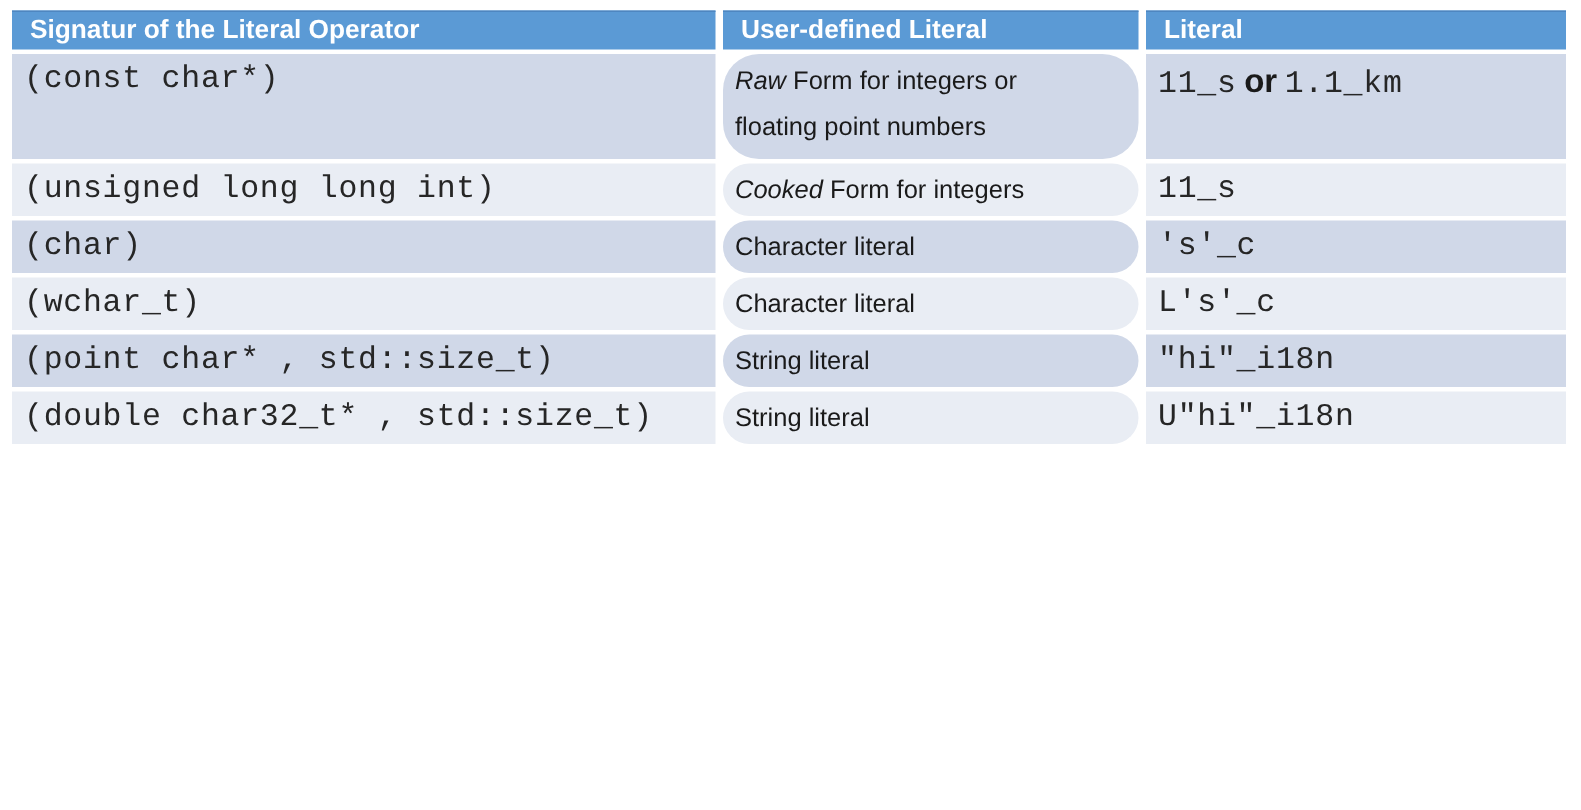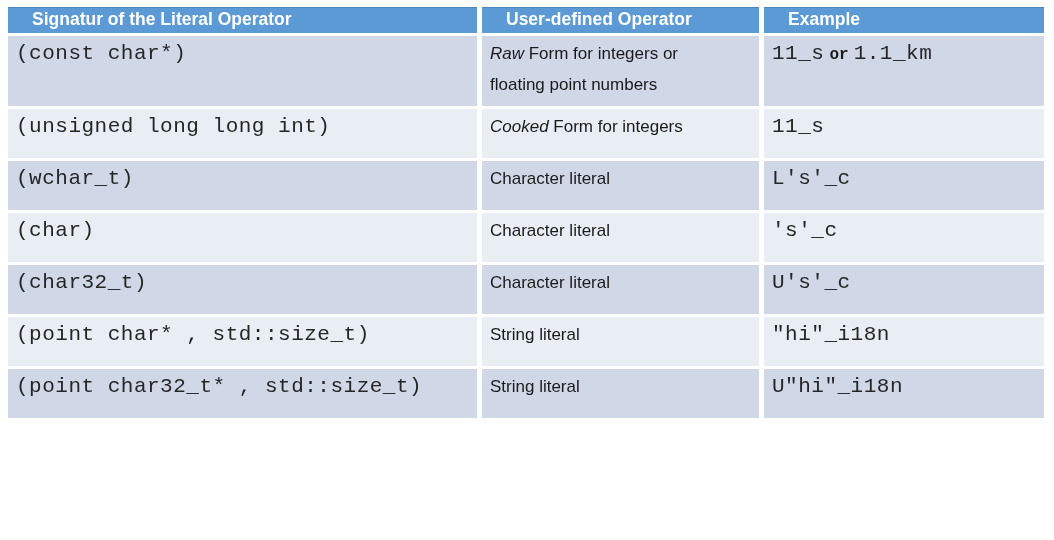--- a/index.html
+++ b/index.html
@@ -13,89 +13,84 @@
   }
   table.tbl {
     position:absolute; left:3px; top:4px; width:1046px;
     border-collapse:separate; border-spacing:5px 3px; table-layout:fixed;
   }
   col.c1col { width:469px; } col.c2col { width:277px; } col.c3col { width:280px; }
   th {
     box-sizing:border-box; height:16px;
     background:var(--header-bg); color:#ffffff;
     font-size:17.5px; font-weight:bold; text-align:left; vertical-align:middle;
-    padding:1px 6px 3px 24px; border-top:1px solid var(--header-border);
+    padding:1px 6px 3px 12px; border-top:1px solid var(--header-border);
   }
   td {
     box-sizing:border-box; vertical-align:top;
     padding:2px 6px 2px 8px; line-height:31px;
   }
   tbody tr:nth-child(odd) td  { background:var(--band-dark); }
   tbody tr:nth-child(even) td { background:var(--band-light); }
-  tr.single td { height:49px; }
+  tr.single td { height:35px; }
   tr.tall td   { height:70px;margin-top:33px; }
   .code {
     font-family:"Liberation Mono","DejaVu Sans Mono",monospace;
     font-size:21px; letter-spacing:.5px; color:var(--code-color);
   }
-  td.c2 { font-size:17px; color:var(--text-color); }
+  td.c2 { font-size:17px; color:var(--text-color);border-radius:24px; }
   td.c2 .lead { font-style:italic; }
   td.c2 .desc { white-space:pre-line; }
   td.c3 .mid {
-    font-family:Liberation Mono, monospace; font-size:16px;
+    font-family:Liberation Sans, sans-serif; font-size:22px;
     font-weight:600; color:var(--text-color); padding:0 5px; letter-spacing:0;
   }
 </style>
 </head>
 <body style="--header-bg: #5b9ad5; --header-border: #4e86c0; --band-dark: #d0d8e8; --band-light: #e9edf4; --code-color: #262626; --text-color: #1a1a1a;">
 
 <table class="tbl">
   <colgroup>
     <col class="c1col">
       <col class="c2col">
       <col class="c3col">
   </colgroup>
   <thead>
     <tr>
       <th>Signatur of the Literal Operator</th>
-      <th>User-defined Operator</th>
-      <th>Example</th>
+      <th>User-defined Literal</th>
+      <th>Literal</th>
     </tr>
   </thead>
   <tbody>
     <tr class="tall">
       <td class="c1"><span class="code">(const char*)</span></td>
       <td class="c2"><span class="lead">Raw</span><span class="desc"> Form for integers or
 floating point numbers</span></td>
       <td class="c3"><span class="code">11_s</span><span class="mid">or</span><span class="code">1.1_km</span></td>
     </tr>
     <tr class="single">
       <td class="c1"><span class="code">(unsigned long long int)</span></td>
       <td class="c2"><span class="lead">Cooked</span><span class="desc"> Form for integers</span></td>
       <td class="c3"><span class="code">11_s</span></td>
     </tr>
     <tr class="single">
-      <td class="c1"><span class="code">(wchar_t)</span></td>
-      <td class="c2"><span class="desc">Character literal</span></td>
-      <td class="c3"><span class="code">L's'_c</span></td>
-    </tr>
-    <tr class="single">
       <td class="c1"><span class="code">(char)</span></td>
       <td class="c2"><span class="desc">Character literal</span></td>
       <td class="c3"><span class="code">'s'_c</span></td>
     </tr>
     <tr class="single">
-      <td class="c1"><span class="code">(char32_t)</span></td>
+      <td class="c1"><span class="code">(wchar_t)</span></td>
       <td class="c2"><span class="desc">Character literal</span></td>
-      <td class="c3"><span class="code">U's'_c</span></td>
+      <td class="c3"><span class="code">L's'_c</span></td>
     </tr>
     <tr class="single">
       <td class="c1"><span class="code">(point char* , std::size_t)</span></td>
       <td class="c2"><span class="desc">String literal</span></td>
       <td class="c3"><span class="code">"hi"_i18n</span></td>
     </tr>
     <tr class="single">
-      <td class="c1"><span class="code">(point char32_t* , std::size_t)</span></td>
+      <td class="c1"><span class="code">(double char32_t* , std::size_t)</span></td>
       <td class="c2"><span class="desc">String literal</span></td>
       <td class="c3"><span class="code">U"hi"_i18n</span></td>
     </tr>
   </tbody>
 </table>
 
 </body></html>

